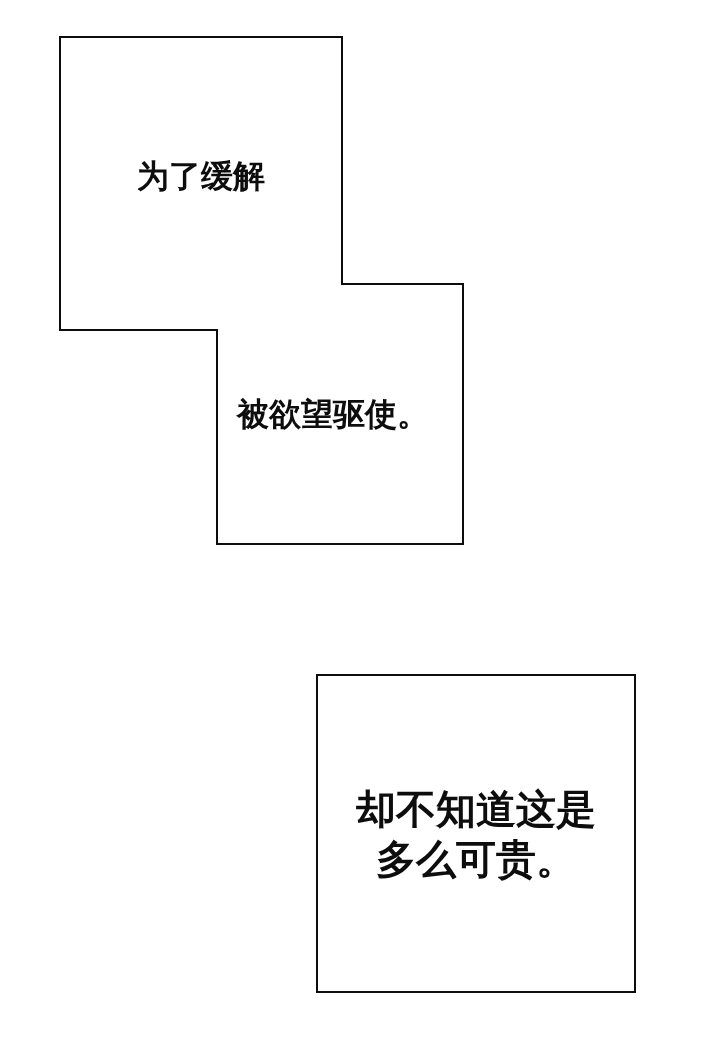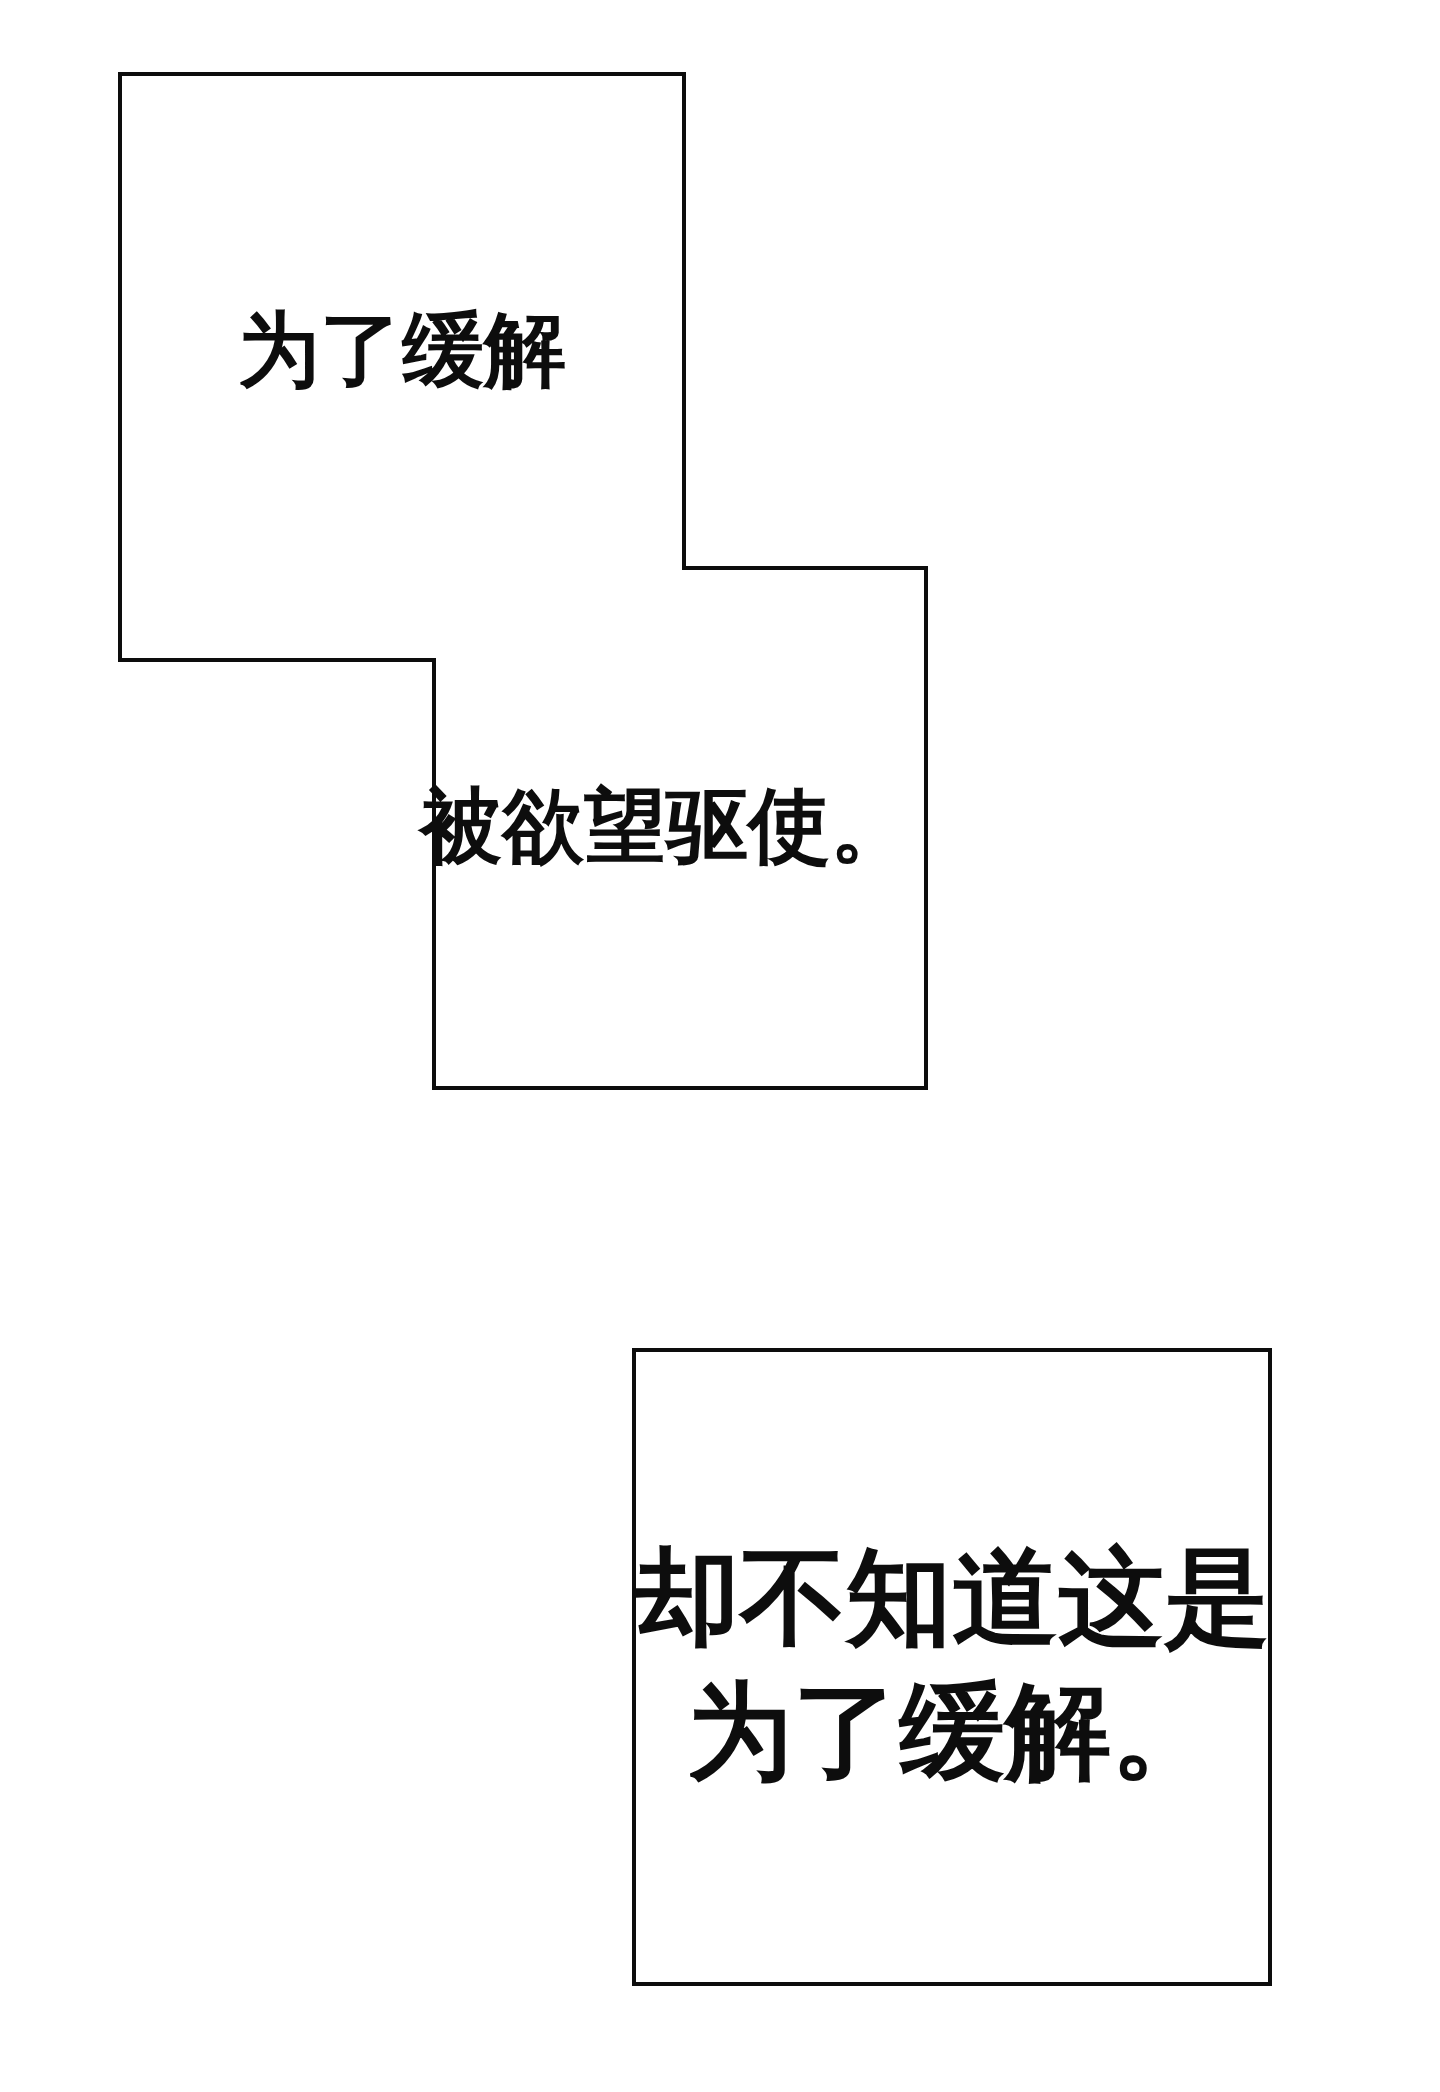--- a/index.html
+++ b/index.html
@@ -28,21 +28,21 @@
   }
   .caption {
     position: absolute;
     display: flex;
     flex-direction: column;
     justify-content: center;
     align-items: center;
     text-align: center;
     color: var(--text, #0d0d0d);
     font-weight: 700;
-    font-size: 41px;
+    font-size: 32px;
     line-height: 1.25;
     letter-spacing: 0px;
     box-sizing: border-box;
   }
   .caption-top {
     left: 60px;
     top: 37px;
     width: 282px;
     height: 293px;
     padding-bottom: 16px; 
@@ -61,21 +61,21 @@
     height: 319px;
     border: 2px solid var(--line, #0d0d0d);
     background: var(--panel_fill, #ffffff);
     display: flex;
     flex-direction: column;
     justify-content: center;
     align-items: center;
     text-align: center;
     color: var(--text, #0d0d0d);
     font-weight: 700;
-    font-size: 53px;
+    font-size: 40px;
     line-height: 1.25;
     box-sizing: border-box;
   }
   .caption-line {
     white-space: nowrap;
   }
 </style>
 </head>
 <body>
 
@@ -88,16 +88,16 @@
   <div class="caption caption-top">
     <div class="caption-line">为了缓解</div>
   </div>
 
   <div class="caption caption-middle">
     <div class="caption-line">被欲望驱使。</div>
   </div>
 
   <div class="panel-bottom">
     <div class="caption-line">却不知道这是</div>
-    <div class="caption-line">为了缓解。</div>
+    <div class="caption-line">多么可贵。</div>
   </div>
 
 </div>
 
 </body></html>

